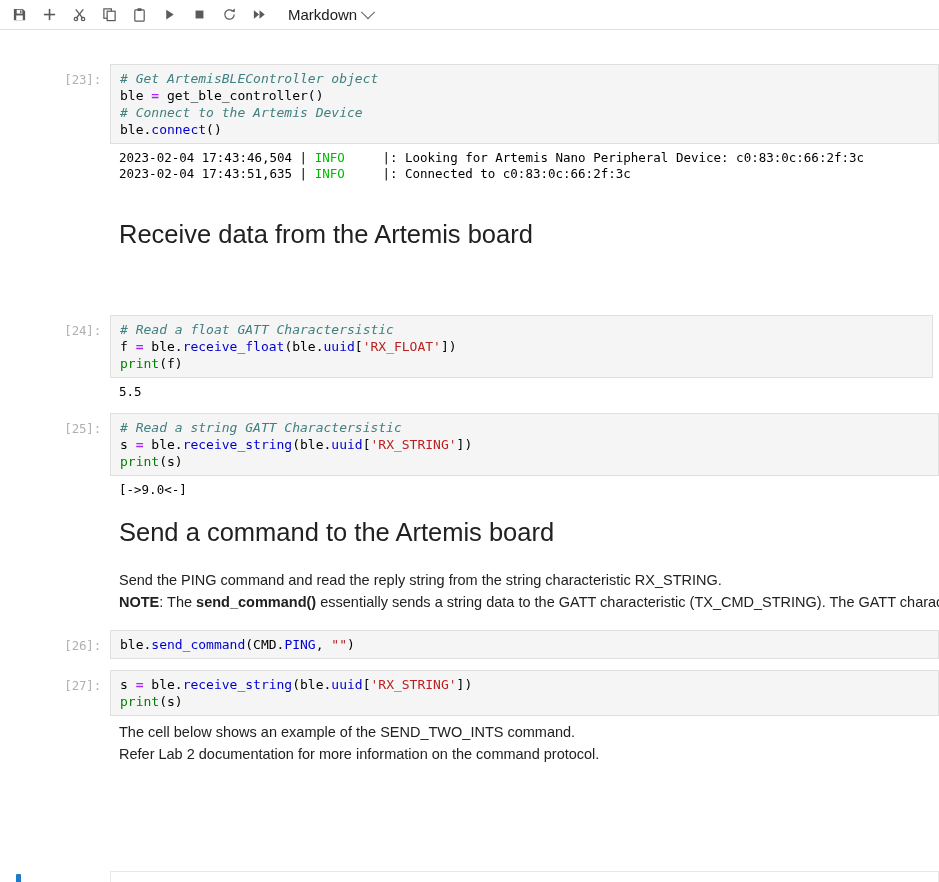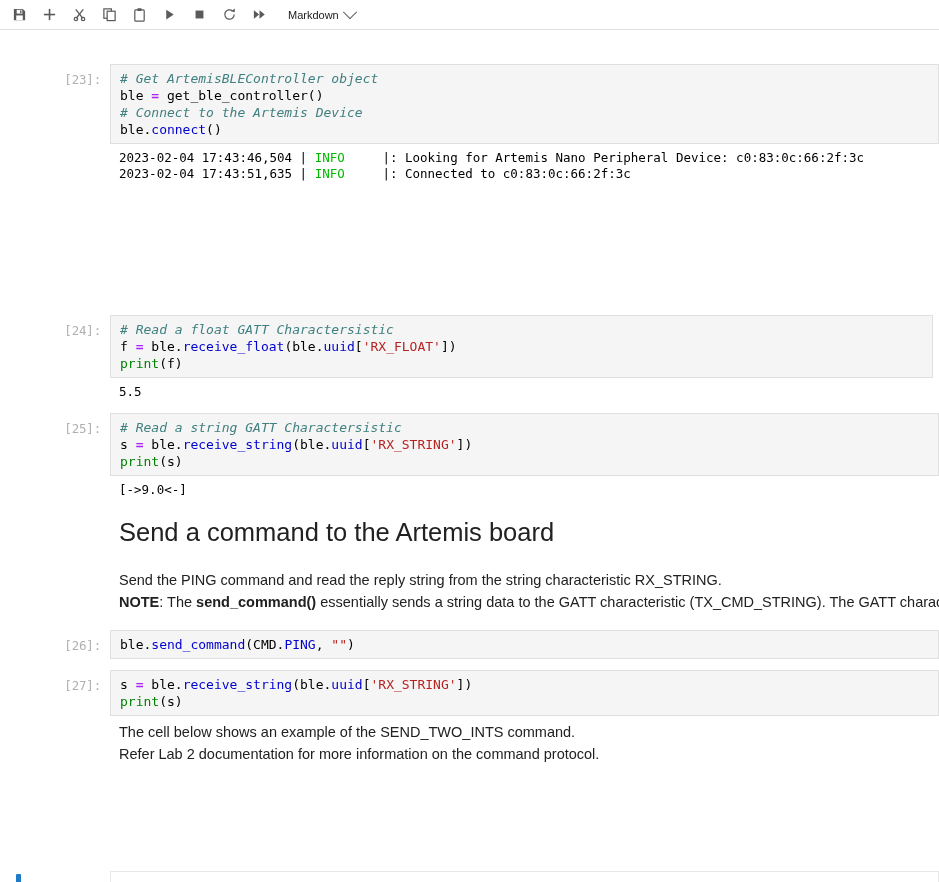--- a/index.html
+++ b/index.html
@@ -40,21 +40,21 @@
   }
   .tb-btn svg { display: block; }
   .tb-select {
     display: flex;
     align-items: center;
     gap: 6px;
     margin-left: 10px;
     height: 24px;
     padding: 0 4px;
     cursor: pointer;
-    font-size: 11px;
+    font-size: 15px;
     color: #212121;
   }
   .chev {
     width: 9px; height: 9px;
     border-right: 1.4px solid #616161;
     border-bottom: 1.4px solid #616161;
     transform: rotate(45deg) translate(-2px,-2px);
   }
 
   
@@ -254,20 +254,21 @@
       <div class="prompt">[23]:</div>
       <div class="cellbody">
         <div class="codearea" style="background: rgb(245, 245, 245); border-color: rgb(224, 224, 224);"><div><span class="c-com"># Get ArtemisBLEController object</span></div><div><span>ble </span><span class="c-op">=</span><span> get_ble_controller()</span></div><div><span></span></div><div><span class="c-com"># Connect to the Artemis Device</span></div><div><span>ble.</span><span class="c-fn">connect</span><span>()</span></div></div>
         <div class="outarea"><div><span>2023-02-04 17:43:46,504 | </span><span class="c-info">INFO</span><span>     |: Looking for Artemis Nano Peripheral Device: c0:83:0c:66:2f:3c</span></div><div><span>2023-02-04 17:43:51,635 | </span><span class="c-info">INFO</span><span>     |: Connected to c0:83:0c:66:2f:3c</span></div></div>
       </div>
     </div>
     <div class="cell" style="position: absolute; left: 0px; right: 0px; top: 185px;">
       <div class="prompt empty"></div>
       <div class="cellbody">
         <div class="mdarea">
+          <h2>Receive data from the Artemis board</h2>
           <div style="height:20px"></div>
         </div>
       </div>
     </div>
     <div class="cell" style="position: absolute; left: 0px; right: 6px; top: 285px;">
       <div class="prompt">[24]:</div>
       <div class="cellbody">
         <div class="codearea" style="background: rgb(245, 245, 245); border-color: rgb(224, 224, 224);"><div><span class="c-com"># Read a float GATT Charactersistic</span></div><div><span>f </span><span class="c-op">=</span><span> ble.</span><span class="c-fn">receive_float</span><span>(ble.</span><span class="c-fn">uuid</span><span>[</span><span class="c-str">'RX_FLOAT'</span><span>])</span></div><div><span class="c-bi">print</span><span>(f)</span></div></div>
         <div class="outarea"><div><span>5.5</span></div></div>
       </div>

